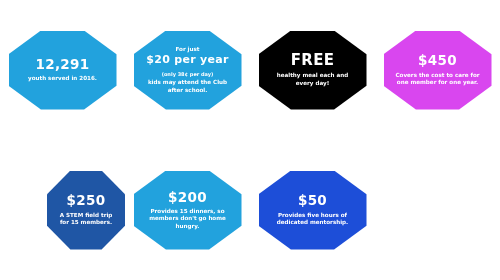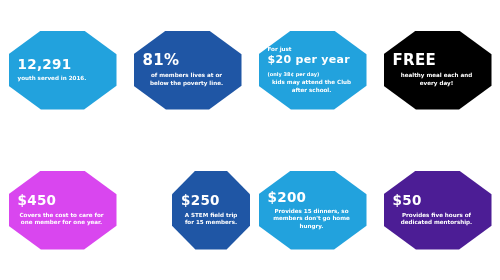--- a/index.html
+++ b/index.html
@@ -26,21 +26,21 @@
     display: flex;
     align-items: center;
     justify-content: center;
   }
   .octagon {
     position: relative;
     width: 108px;
     height: 79px;
     display: flex;
     flex-direction: column;
-    align-items: flex-start;
+    align-items: center;
     justify-content: center;
     box-sizing: border-box;
     padding: 10px 9px;
     text-align: center;
     color: #ffffff;
     -webkit-clip-path: polygon(30% 0%, 70% 0%, 100% 30%, 100% 70%, 70% 100%, 30% 100%, 0% 70%, 0% 30%);
     clip-path: polygon(30% 0%, 70% 0%, 100% 30%, 100% 70%, 70% 100%, 30% 100%, 0% 70%, 0% 30%);
   }
   .headline {
     font-family: "DejaVu Sans", sans-serif;
@@ -78,26 +78,20 @@
 <body>
 
 <div id="grid">
     <div class="cell">
       <div class="octagon" style="background: rgb(34, 162, 221);">
         <div class="headline h-lg">12,291</div>
         <div class="sub">youth served in 2016.</div>
       </div>
     </div>
     <div class="cell">
-      <div class="octagon" style="background: rgb(31, 86, 165);">
-        <div class="headline h-xl">81%</div>
-        <div class="sub">of members lives at or below the poverty line.</div>
-      </div>
-    </div>
-    <div class="cell">
       <div class="octagon" style="background: rgb(34, 162, 221);">
         <div class="pre">For just</div>
         <div class="headline h-sm">$20 per year</div>
         <div class="mid">(only 38¢ per day)</div>
         <div class="sub">kids may attend the Club after school.</div>
       </div>
     </div>
     <div class="cell">
       <div class="octagon" style="background: #000000;">
         <div class="headline h-xl">FREE</div>
@@ -116,18 +110,18 @@
         <div class="sub">A STEM field trip for 15 members.</div>
       </div>
     </div>
     <div class="cell">
       <div class="octagon" style="background: rgb(34, 162, 221);">
         <div class="headline h-lg">$200</div>
         <div class="sub">Provides 15 dinners, so members don't go home hungry.</div>
       </div>
     </div>
     <div class="cell">
-      <div class="octagon" style="background: #4c1d95;">
+      <div class="octagon" style="background: #1d4ed8;">
         <div class="headline h-lg">$50</div>
         <div class="sub">Provides five hours of dedicated mentorship.</div>
       </div>
     </div>
   </div>
 
 </body></html>

